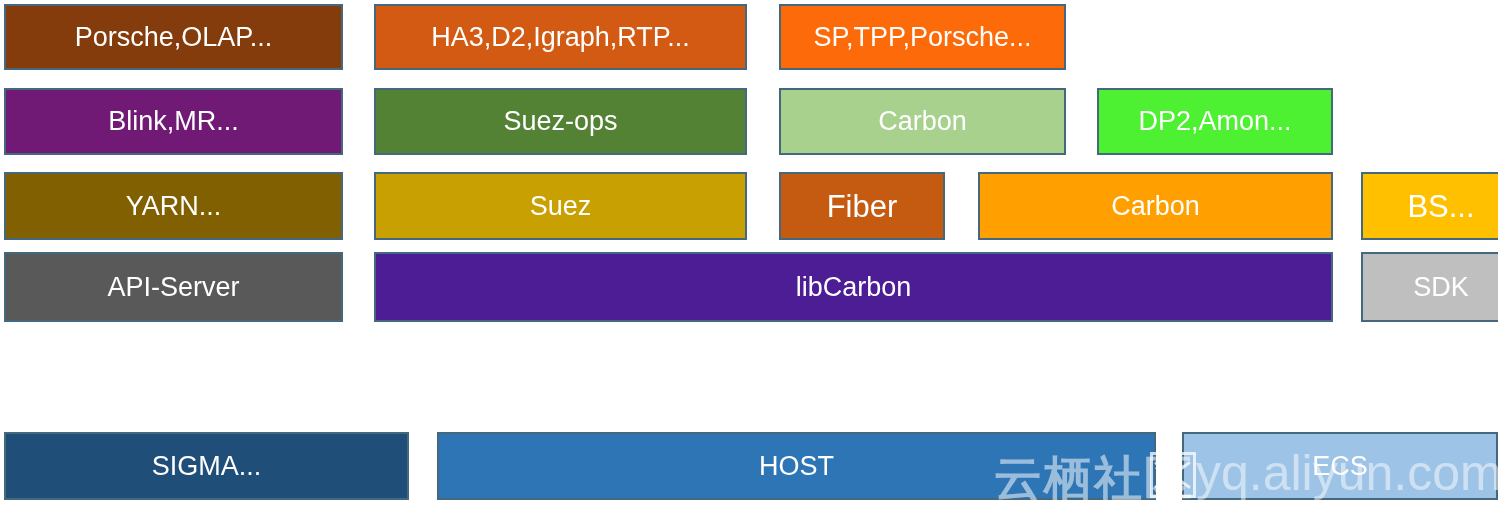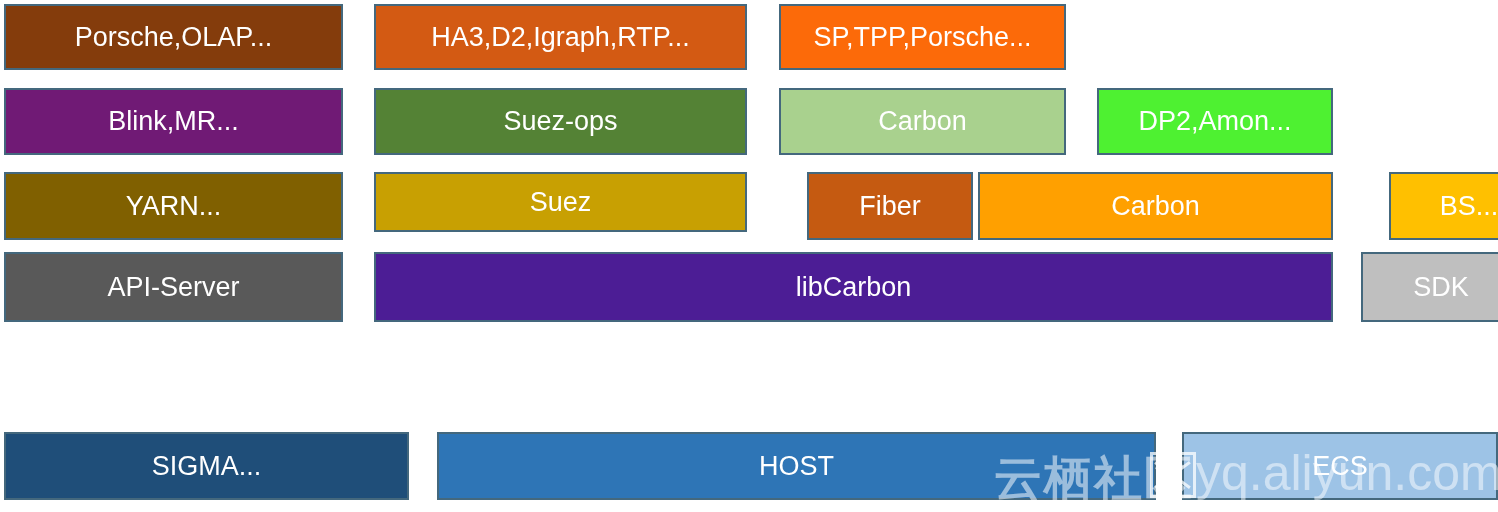--- a/index.html
+++ b/index.html
@@ -32,21 +32,21 @@
     color: #ffffff;
     font-family: "Liberation Sans", sans-serif;
     font-size: 27px;
     font-weight: 400;
     line-height: 1;
     letter-spacing: 0px;
     white-space: nowrap;
     overflow: hidden;
     user-select: none;
   }
-  .node.small { font-size: 27px; margin-left: 28px; }
+  .node.small { font-size: 31px; }
   .watermark {
     position: absolute;
     pointer-events: none;
     user-select: none;
     white-space: nowrap;
     font-family: "Liberation Sans", sans-serif;
   }
   .wm-cn {
     font-size: 48px;
     font-weight: 700;
@@ -91,21 +91,21 @@
 
   <div class="layer" style="top:88px;height:67px;">
     <div class="node" style="left:4px;top:0;width:339px;height:67px;background:#701a75;">Blink,MR...</div>
     <div class="node" style="left:374px;top:0;width:373px;height:67px;background:#548235;">Suez-ops</div>
     <div class="node" style="left:779px;top:0;width:287px;height:67px;background:#a9d18e;">Carbon</div>
     <div class="node" style="left:1097px;top:0;width:236px;height:67px;background:#4ef131;">DP2,Amon...</div>
   </div>
 
   <div class="layer" style="top:172px;height:68px;">
     <div class="node" style="left:4px;top:0;width:339px;height:68px;background:#806000;">YARN...</div>
-    <div class="node" style="left:374px;top:0;width:373px;height:60px;background:#c8a002;">Suez</div>
+    <div class="node" style="left:374px;top:0;width:373px;height:68px;background:#c8a002;">Suez</div>
     <div class="node small" style="left:779px;top:0;width:166px;height:68px;background:#c55a11;">Fiber</div>
     <div class="node" style="left:978px;top:0;width:355px;height:68px;background:#ffa000;">Carbon</div>
     <div class="node small" style="left:1361px;top:0;width:160px;height:68px;background:#ffc000;">BS...</div>
   </div>
 
   <div class="layer" style="top:252px;height:60px;">
     <div class="node" style="left:4px;top:0;width:339px;height:70px;background:#595959;">API-Server</div>
     <div class="node" style="left:374px;top:0;width:959px;height:70px;background:#4c1d95;text-align:right;">libCarbon</div>
     <div class="node" style="left:1361px;top:0;width:160px;height:70px;background:#bfbfbf;">SDK</div>
   </div>

